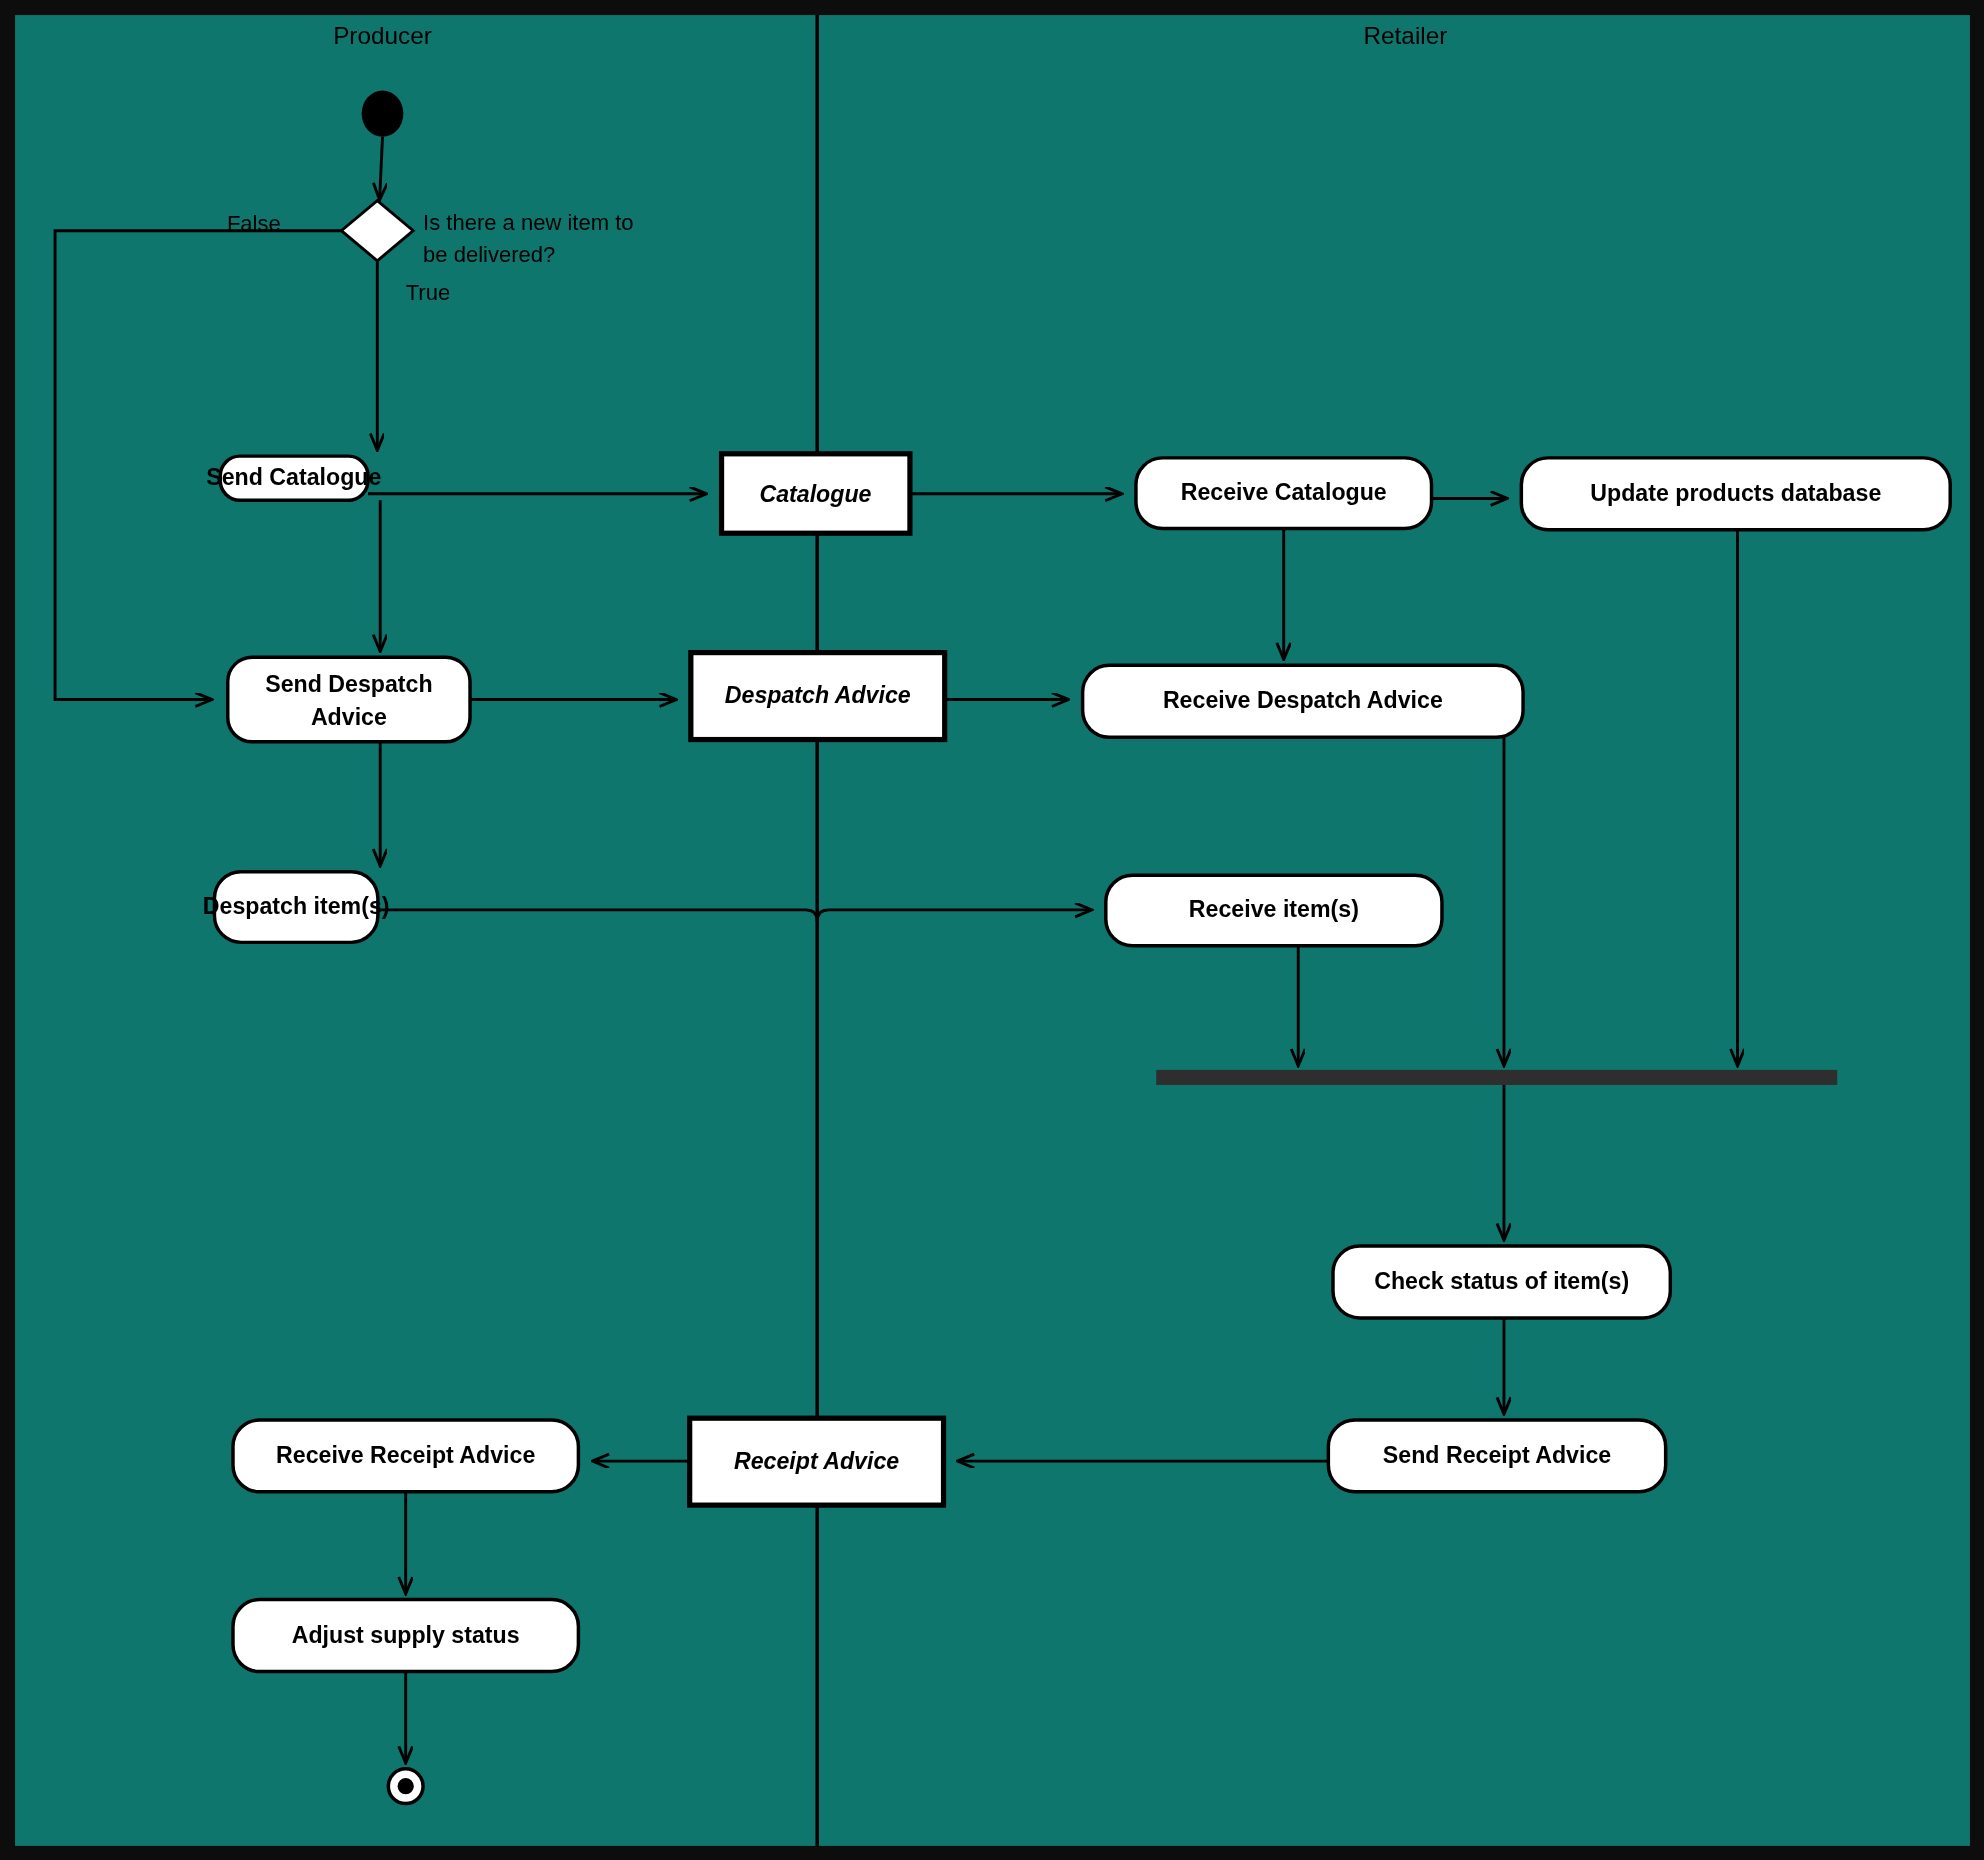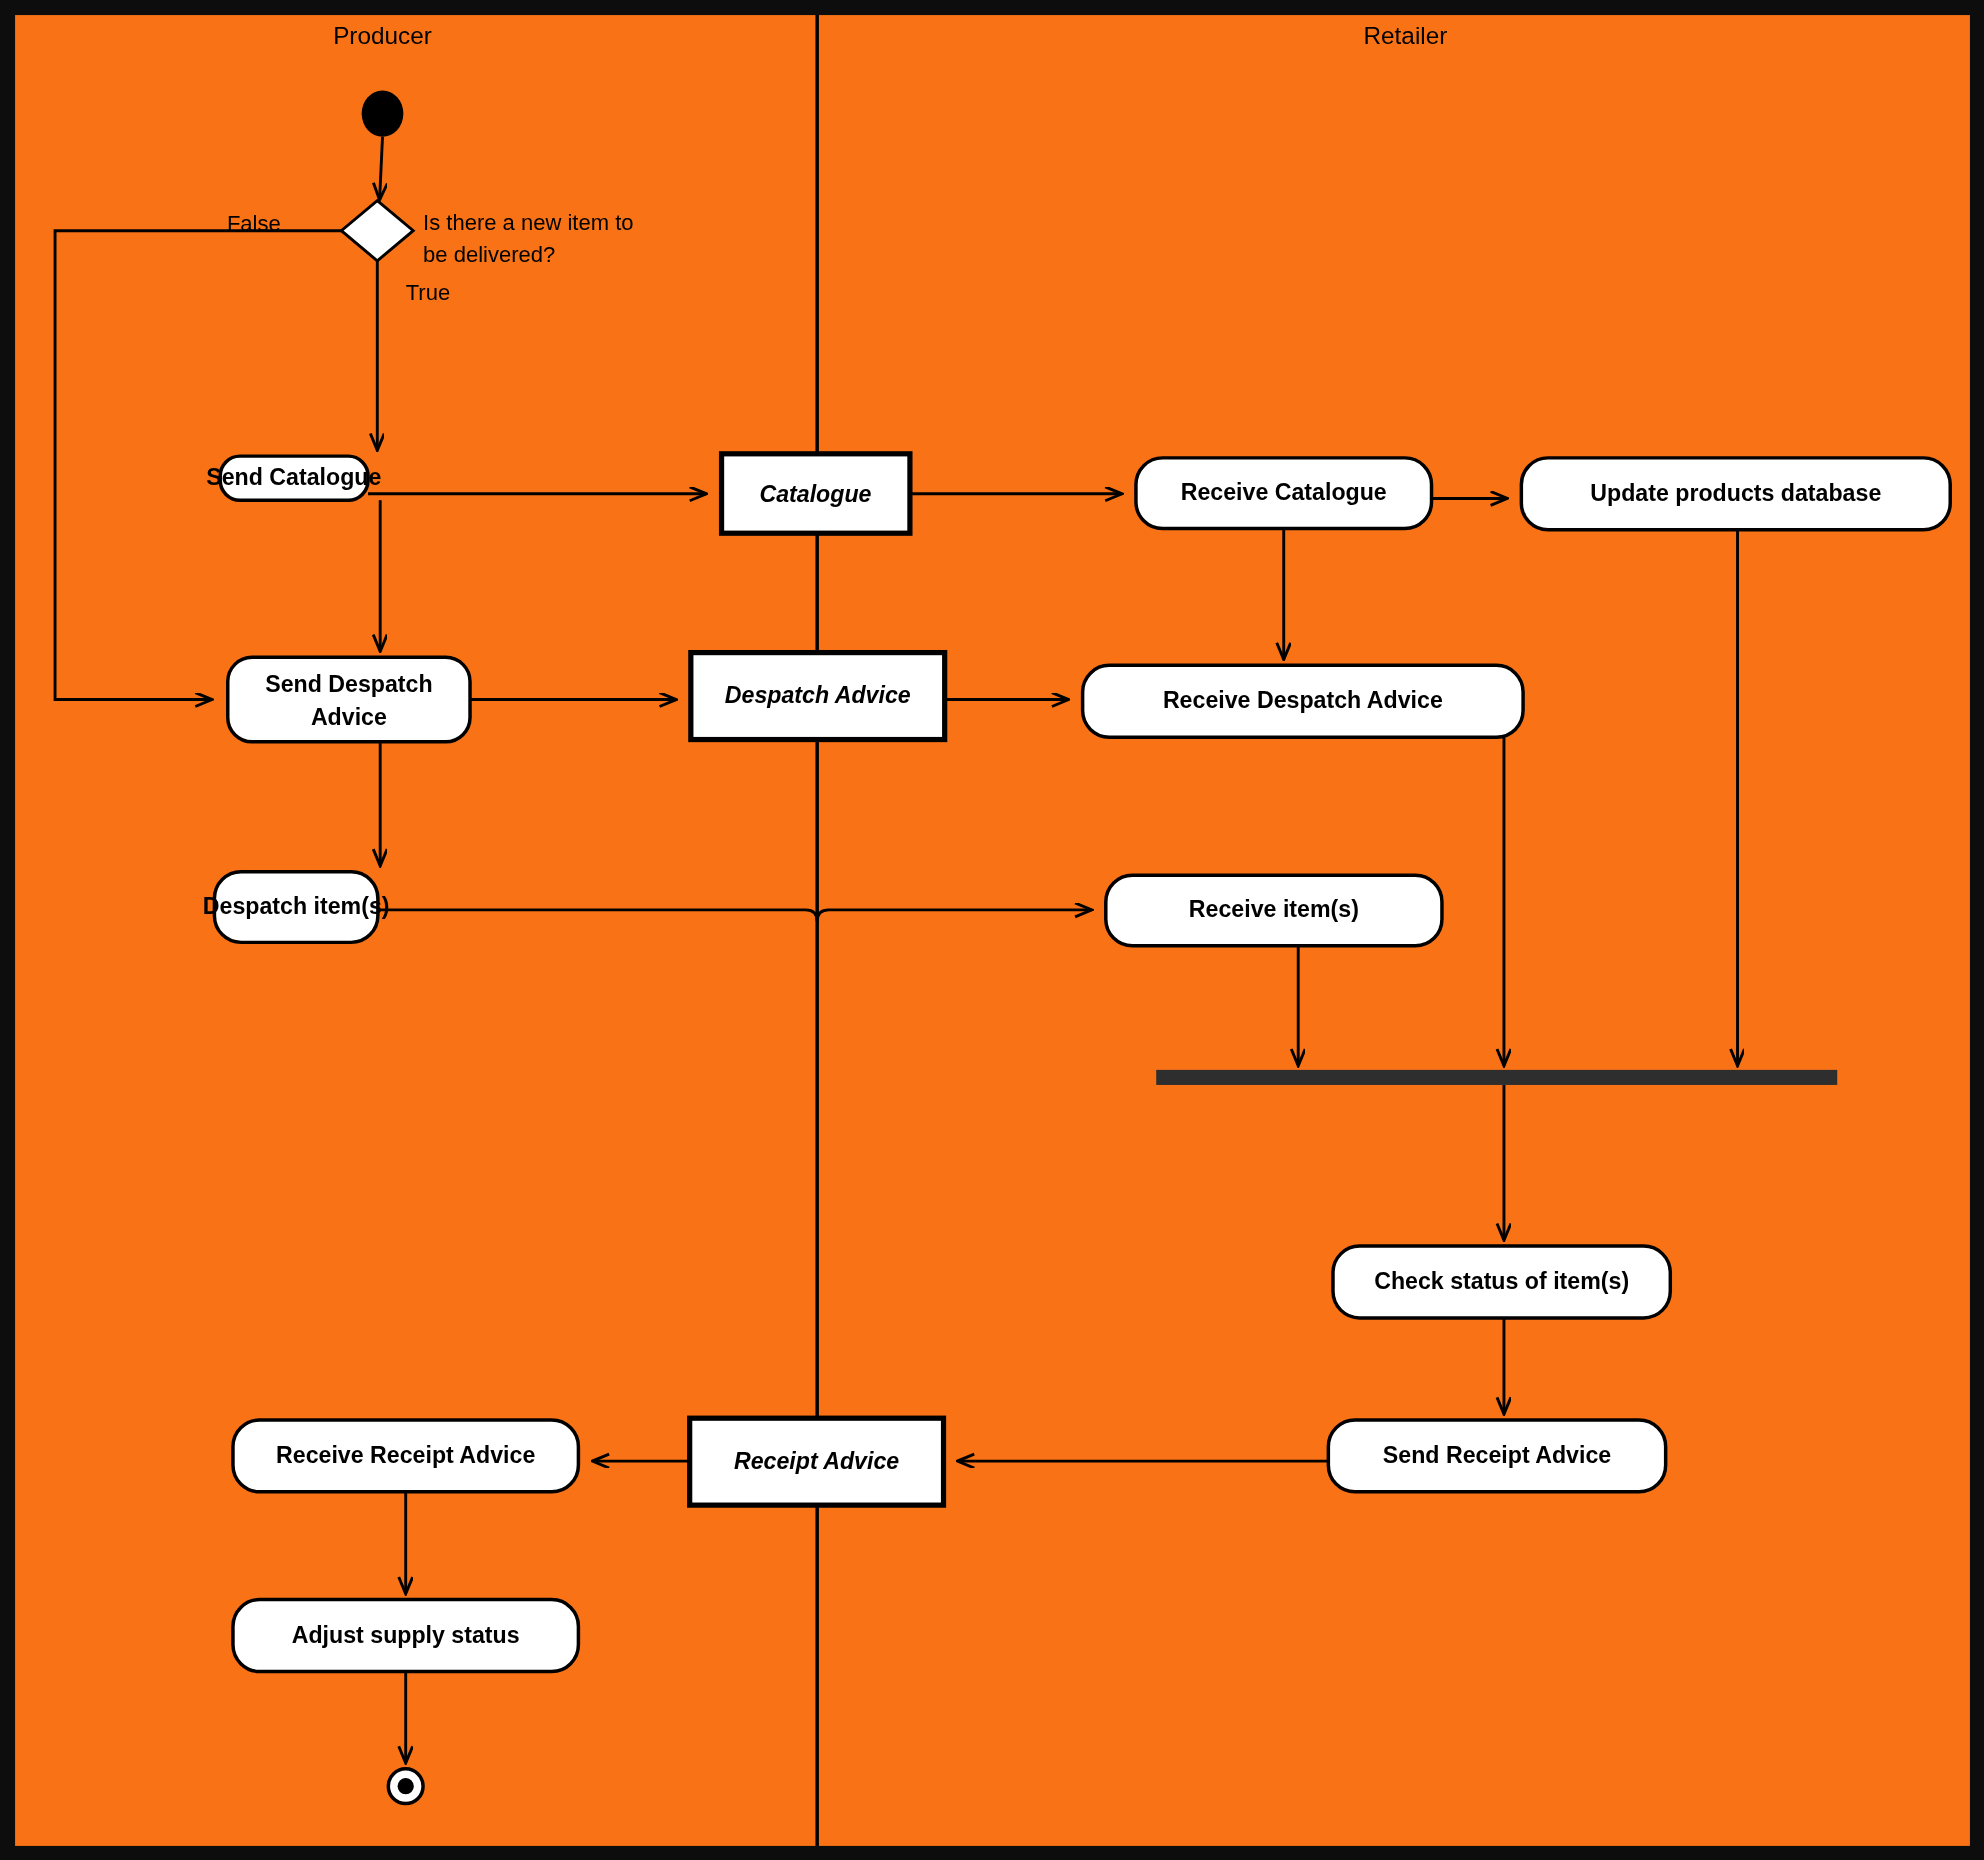--- a/index.html
+++ b/index.html
@@ -8,21 +8,21 @@
     padding: 0;
     background: #ffffff;
   }
   body {
     font-family: "Liberation Sans", sans-serif;
   }
   #diagram-root {
     position: relative;
     width: 1985px;
     height: 1861px;
-    background: #f97316;
+    background: #0f766e;
     overflow: hidden;
     text-align: center;
   }
   svg.canvas {
     display: block;
     width: 1985px;
     height: 1861px;
   }
   .lane-title {
     font-family: "Liberation Sans", sans-serif;

